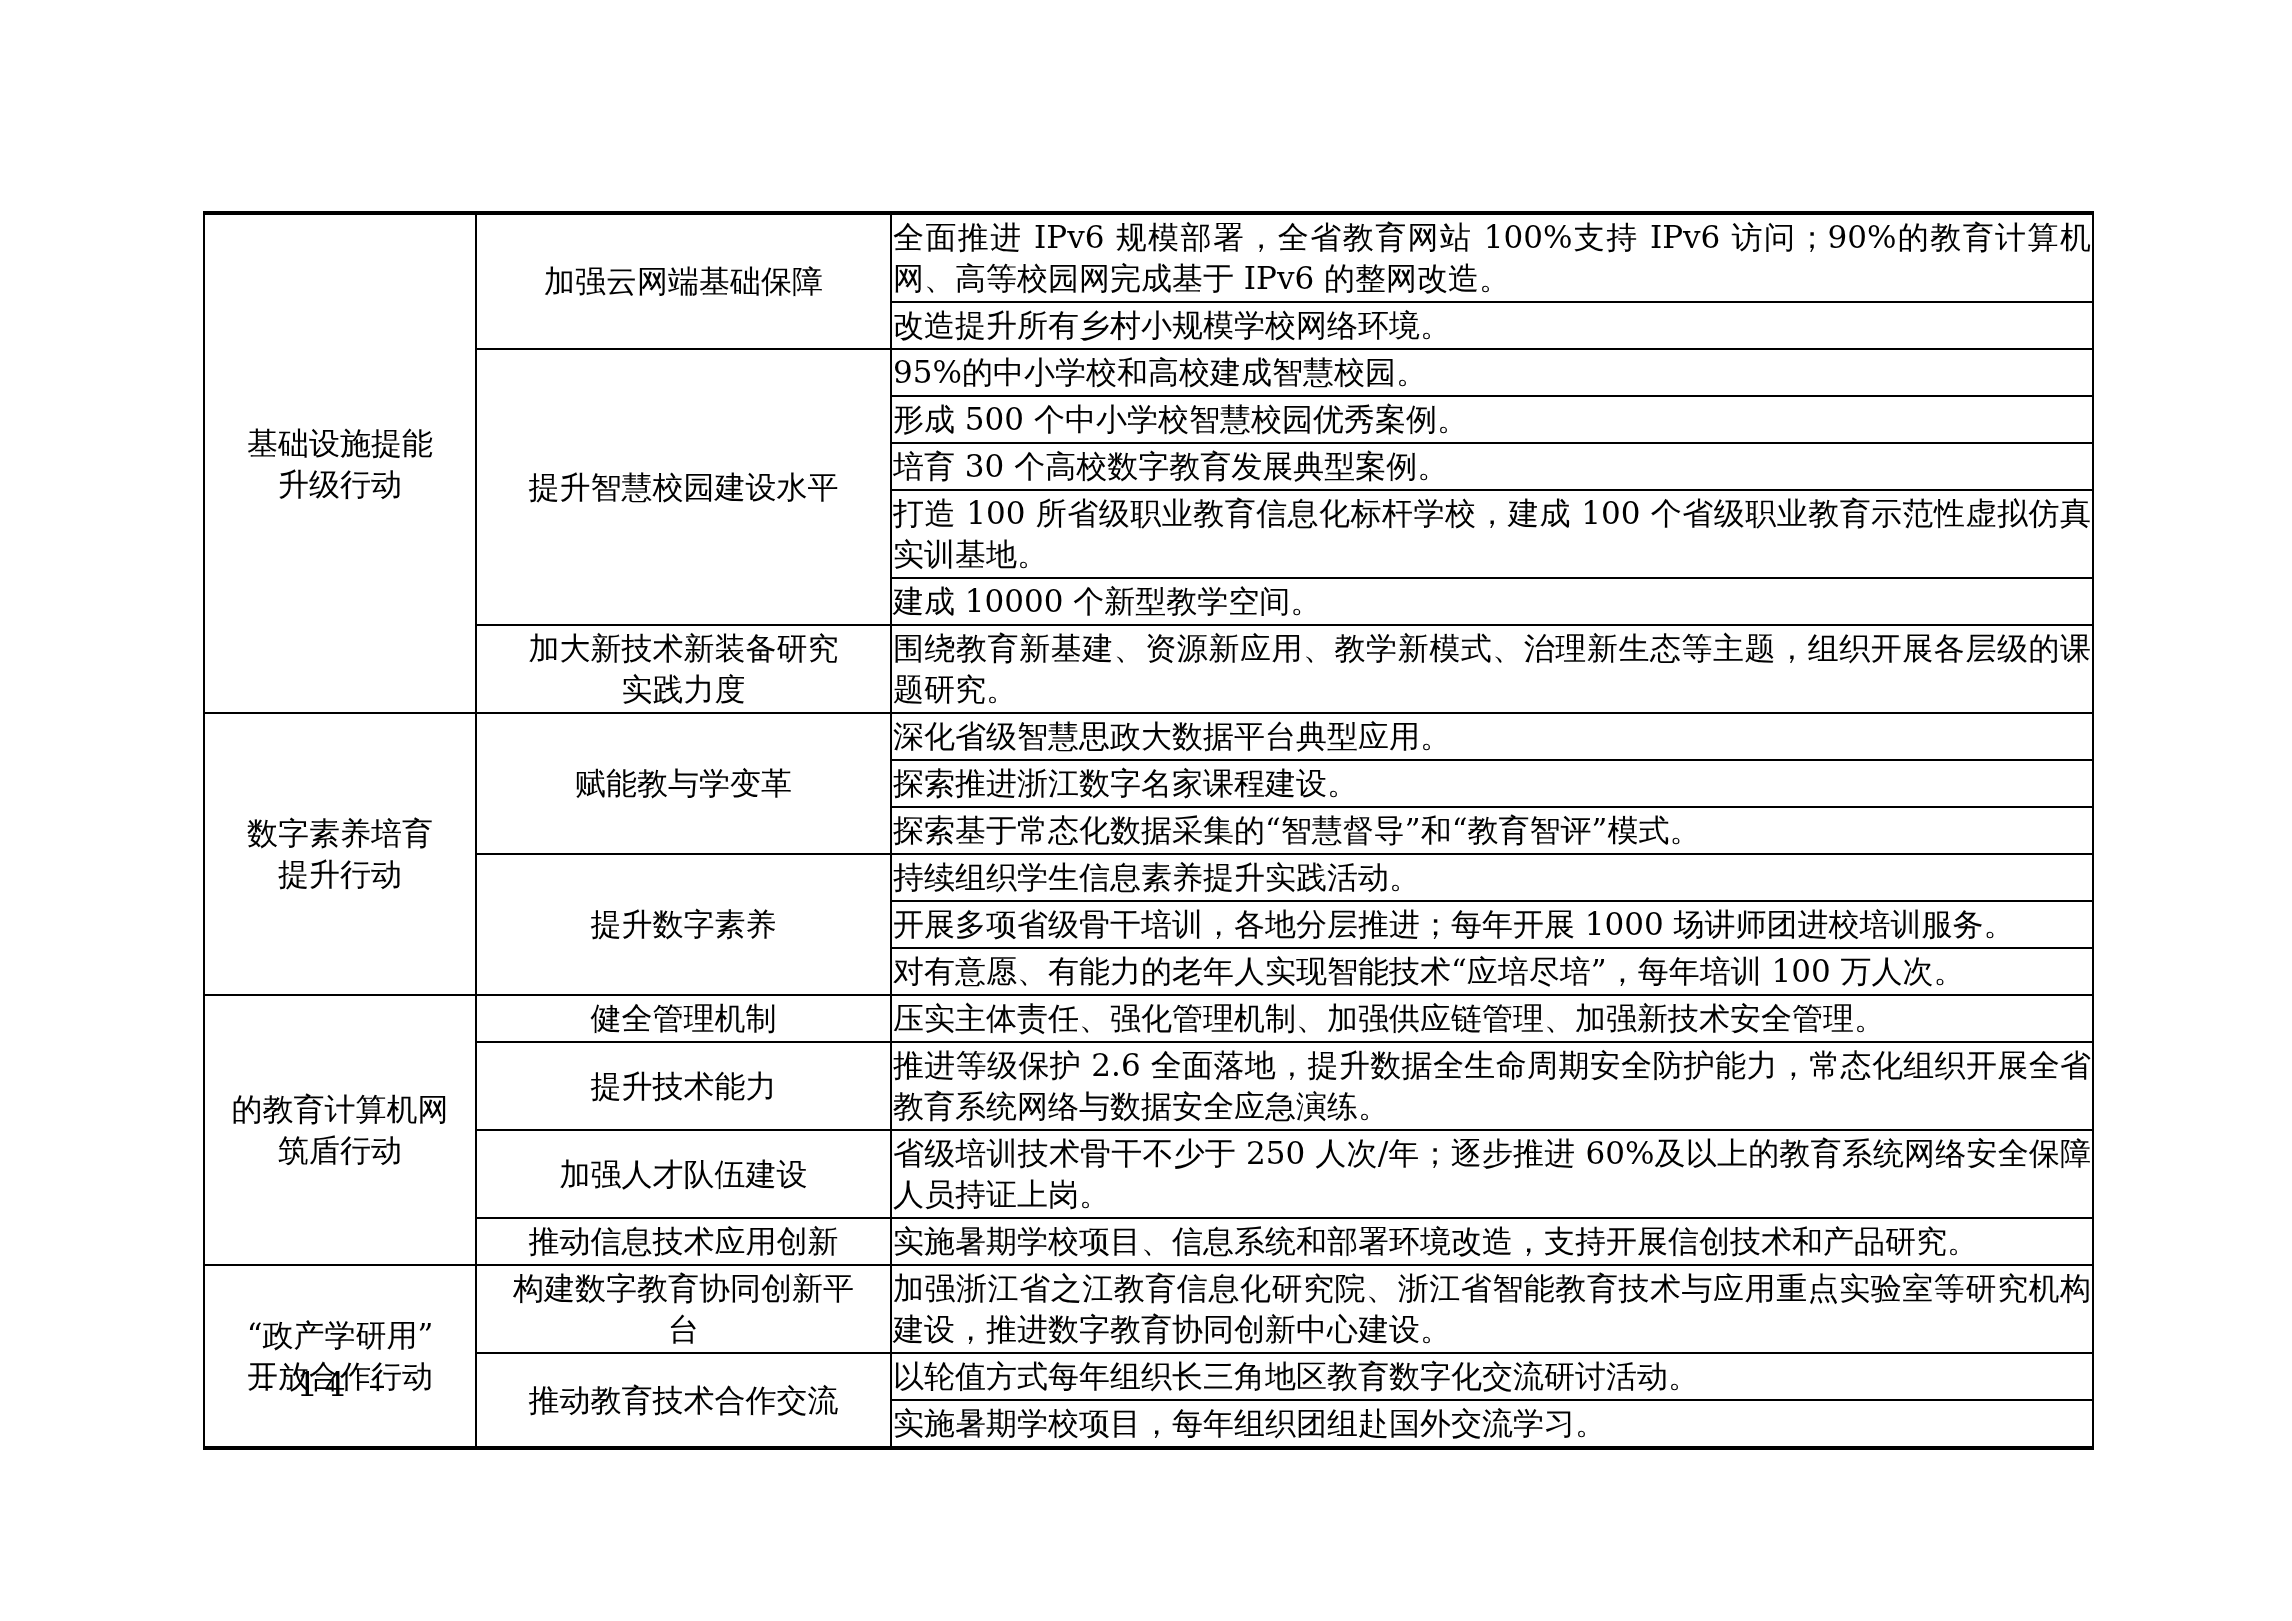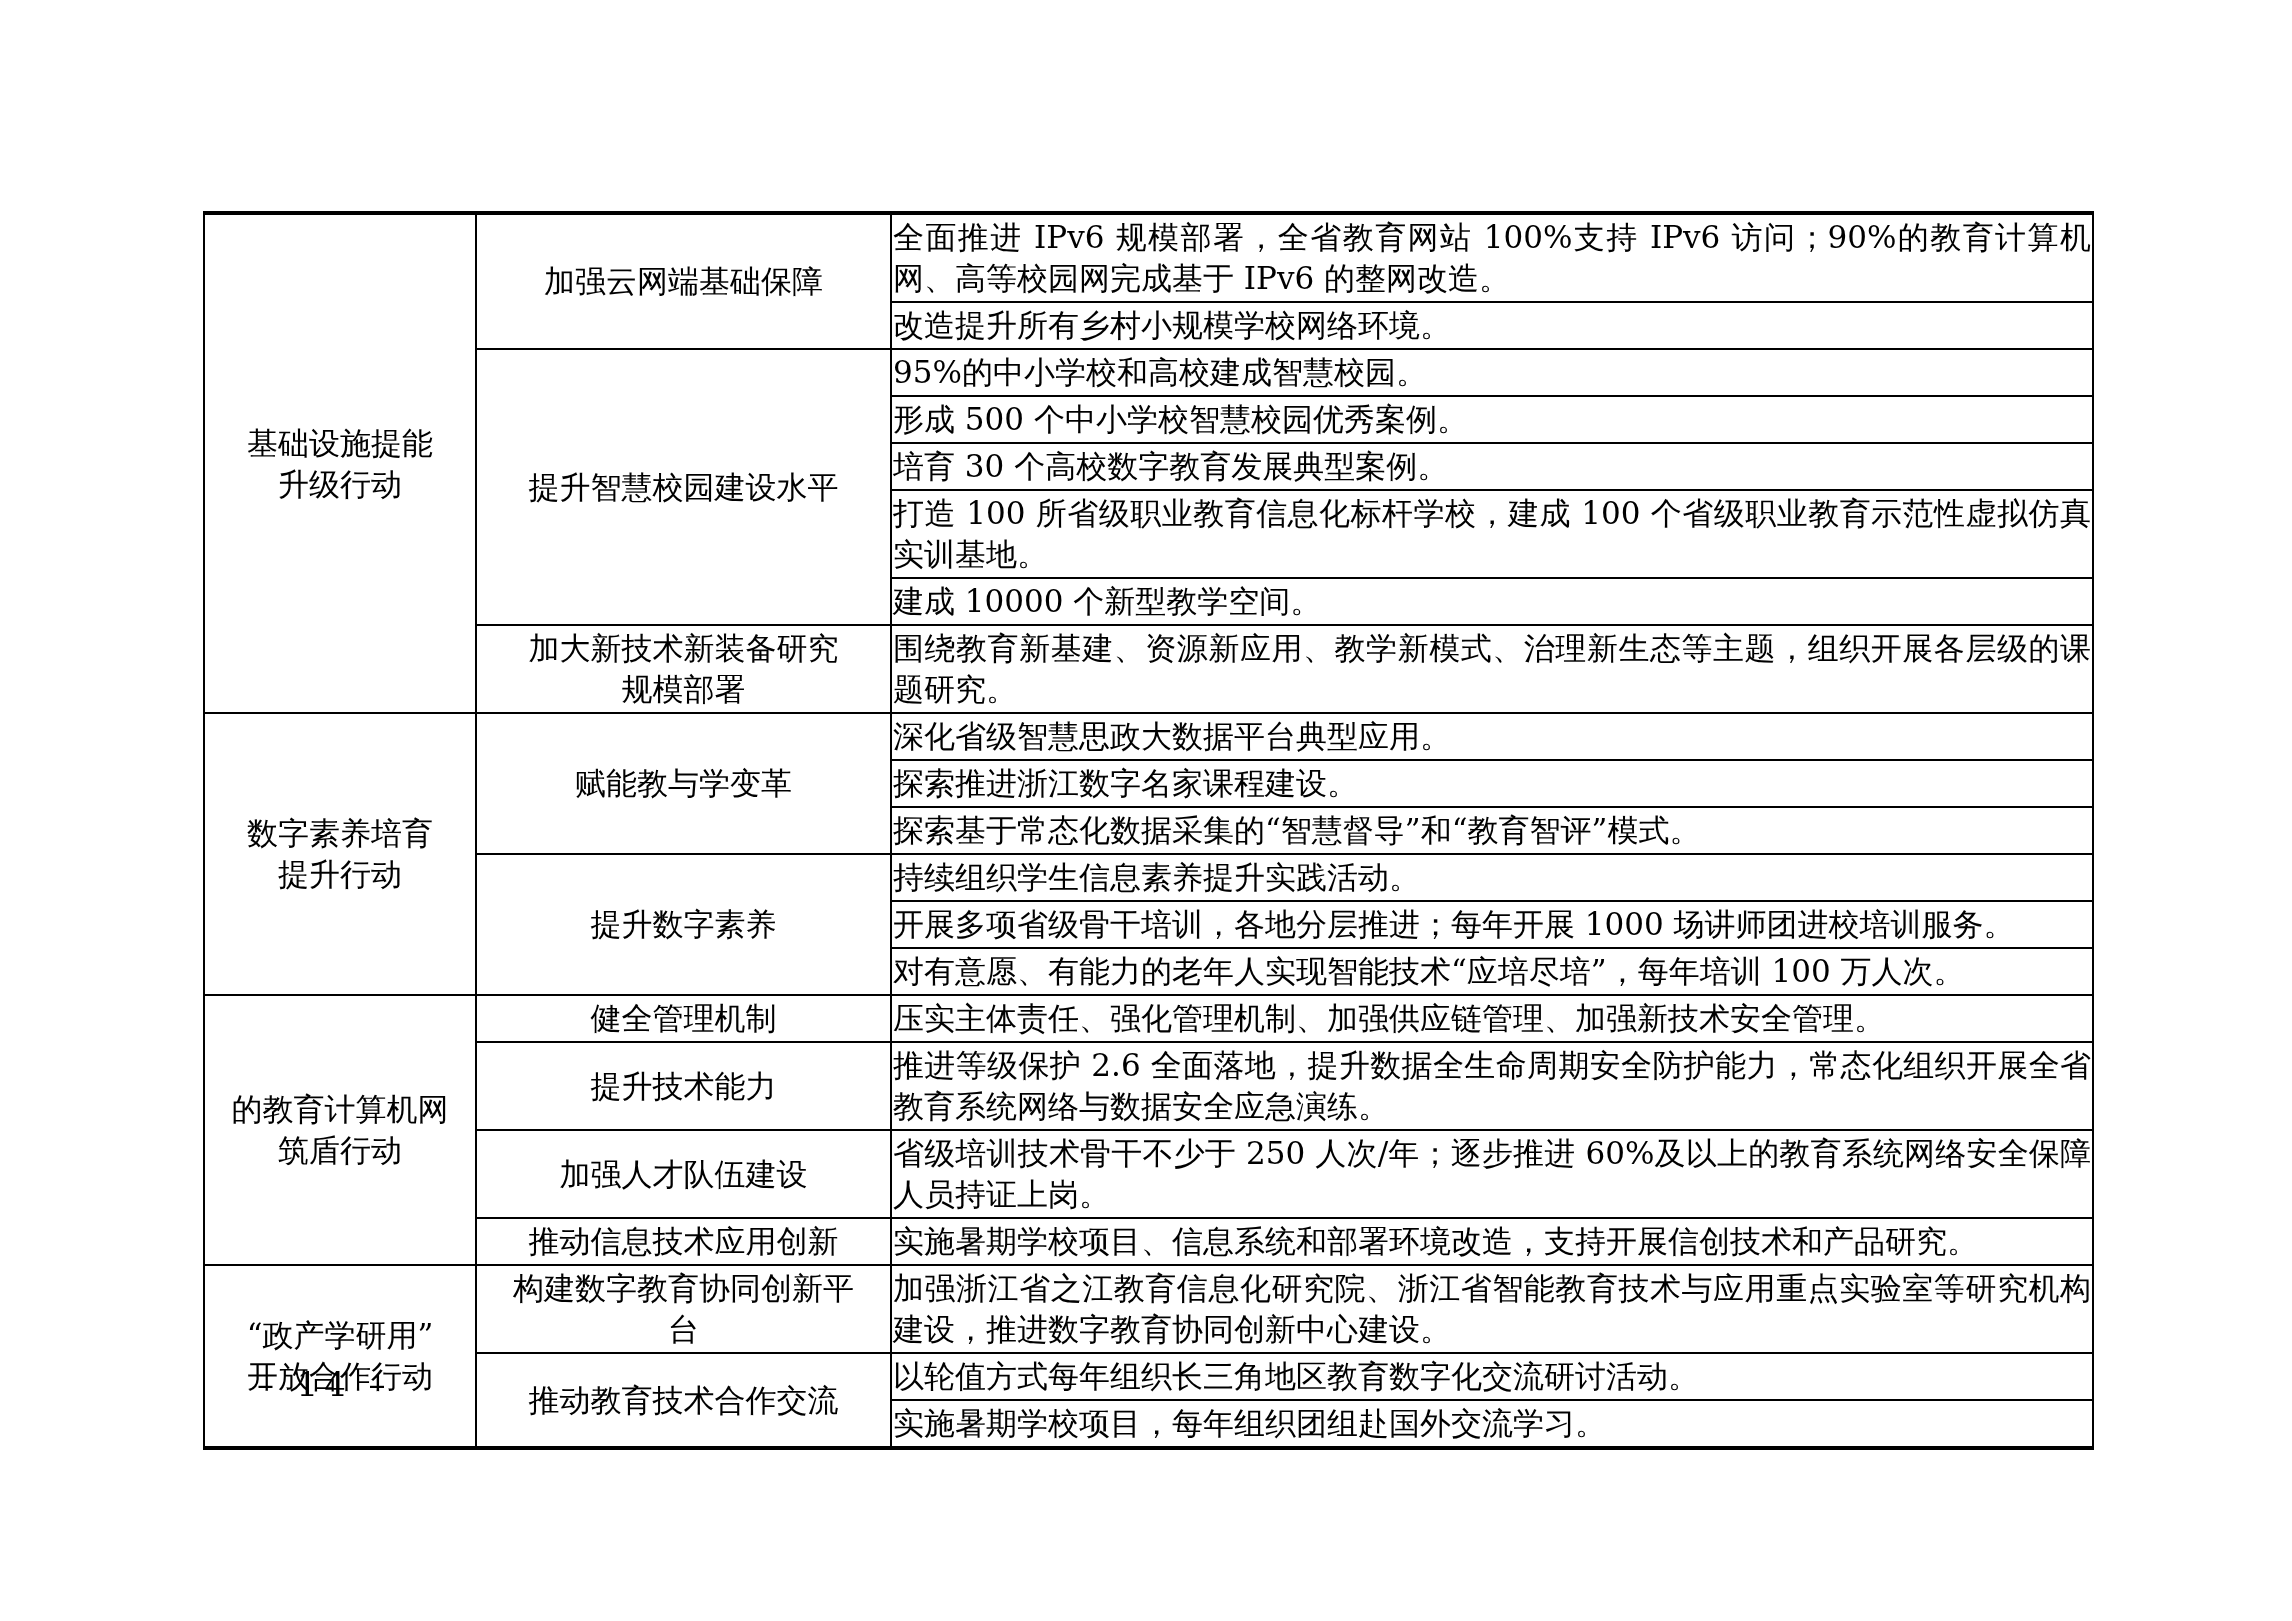--- a/index.html
+++ b/index.html
@@ -82,21 +82,21 @@
       <td class="task-cell">培育 30 个高校数字教育发展典型案例。</td>
     </tr>
     <tr>
       <td class="task-cell">打造 100 所省级职业教育信息化标杆学校，建成 100 个省级职业教育示范性虚拟仿真实训基地。</td>
     </tr>
     <tr>
       <td class="task-cell">建成 10000 个新型教学空间。</td>
     </tr>
     <tr>
       <td class="measure-cell">加大新技术新装备研究
-规模部署</td>
+实践力度</td>
       <td class="task-cell">围绕教育新基建、资源新应用、教学新模式、治理新生态等主题，组织开展各层级的课题研究。</td>
     </tr>
 
     <tr>
       <td class="action-cell" rowspan="6">数字素养培育
 提升行动</td>
       <td class="measure-cell" rowspan="3">赋能教与学变革</td>
       <td class="task-cell">深化省级智慧思政大数据平台典型应用。</td>
     </tr>
     <tr>

